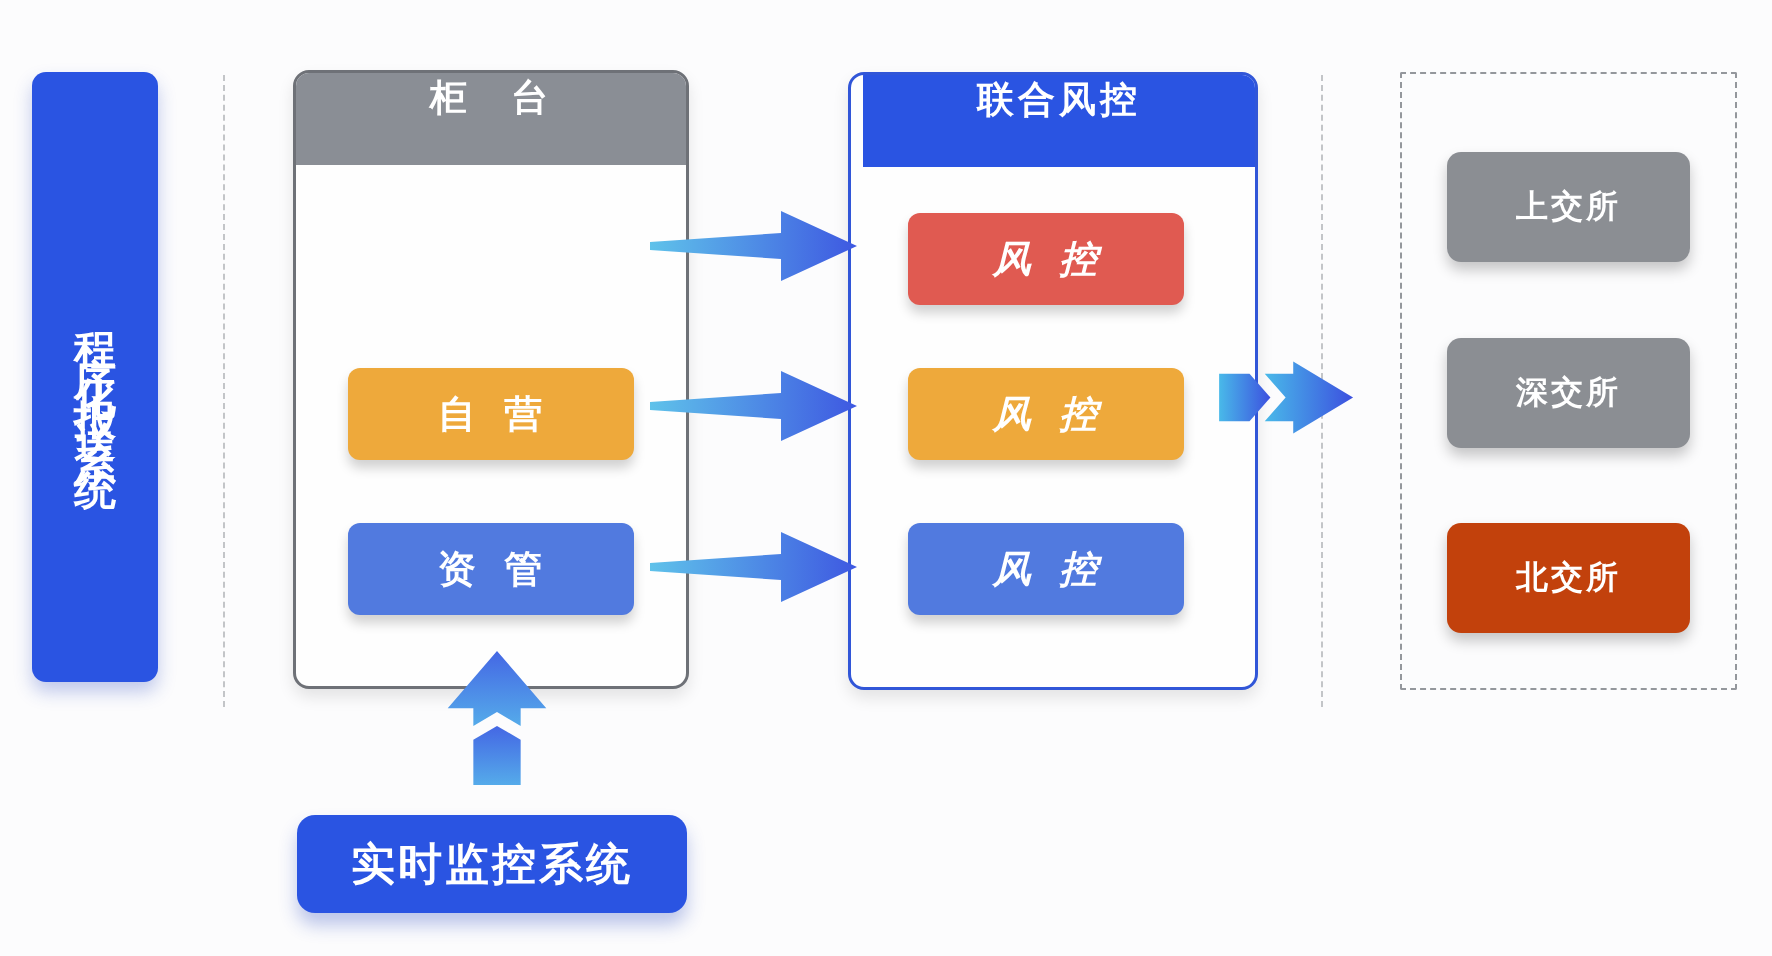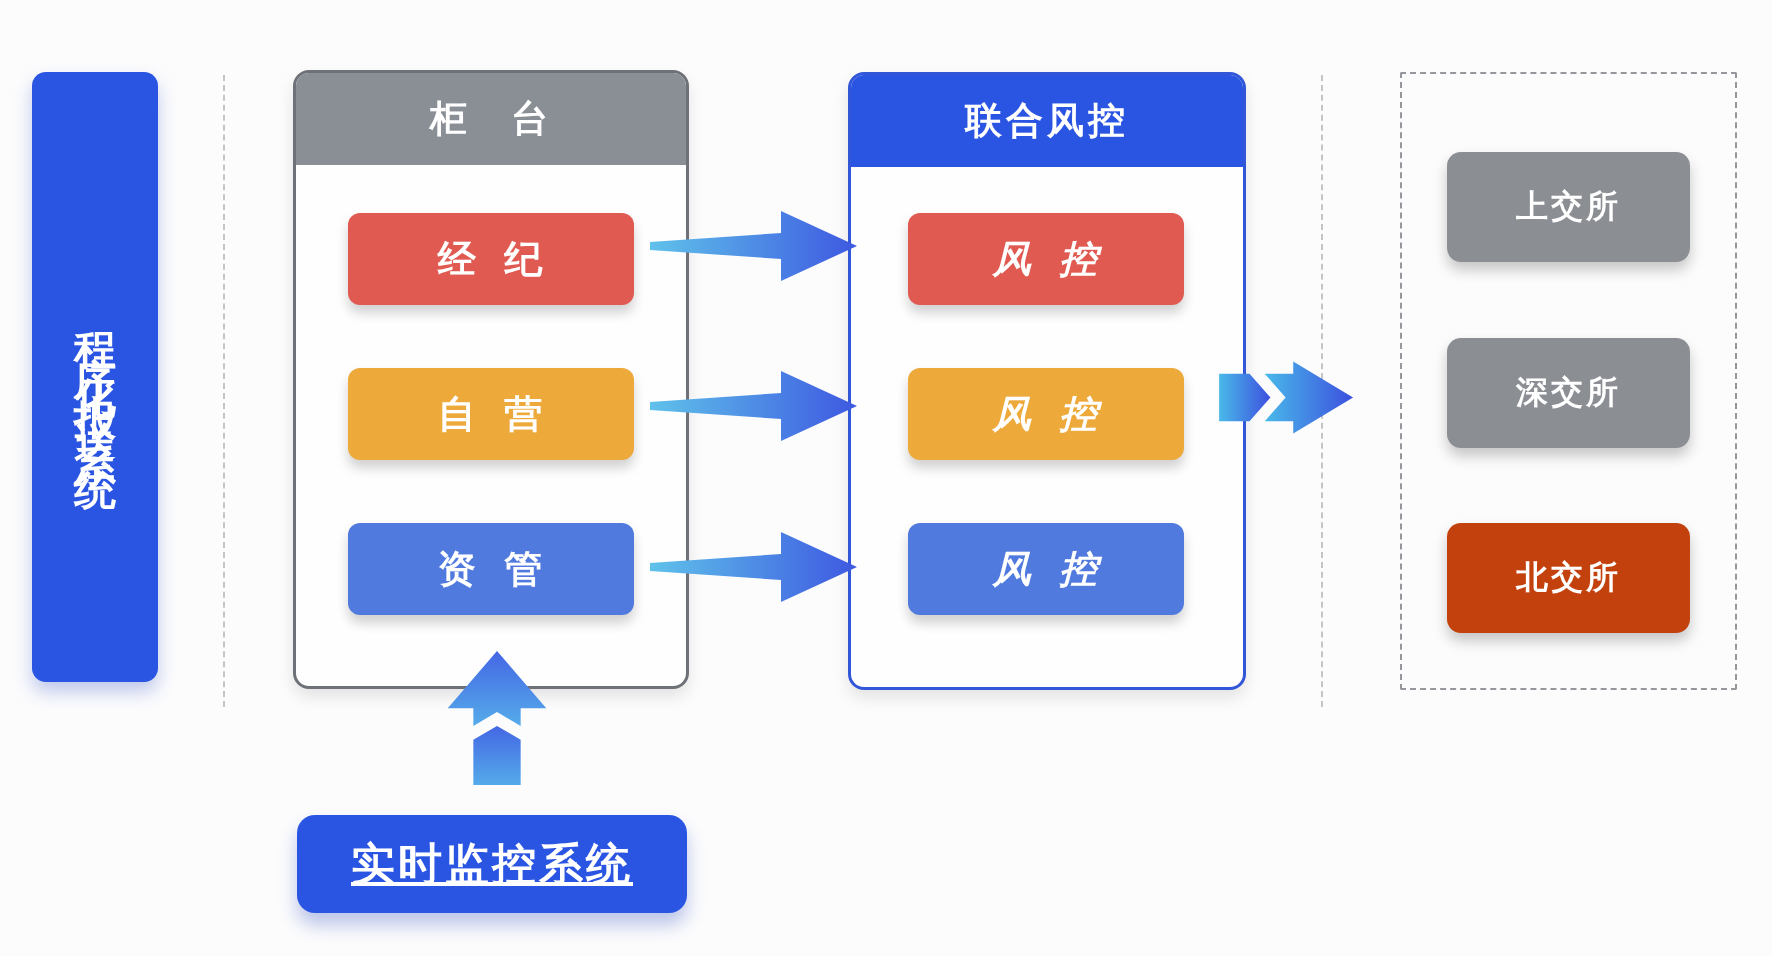--- a/index.html
+++ b/index.html
@@ -15,21 +15,21 @@
   
   .vdash{position:absolute;top:75px;height:632px;width:0;border-left:2px dashed #c3c5c8;z-index:1;}
   .vdash.d1{left:223px;}
   .vdash.d2{left:1321px;}
 
   
   .panel{position:absolute;border-radius:16px;background:#fefefe;overflow:hidden;z-index:2;
     box-shadow:0 8px 16px rgba(0,0,0,.10);border:3px solid #888;}
   .panel.counter{left:293px;top:70px;width:390px;height:613px;}
   .panel.joint{left:848px;top:72px;width:392px;height:612px;}
-  .panel-header{height:92px;display:flex;align-items:center;justify-content:center;
+  .panel-header{height:92px;display:flex;align-items:flex-start;justify-content:center;
     color:#fff;font-size:37px;font-weight:600;letter-spacing:4px;word-spacing:26px;}
   .panel-row{position:absolute;height:92px;border-radius:12px;display:flex;align-items:center;justify-content:center;
     color:#fff;font-size:38px;font-weight:600;letter-spacing:2px;word-spacing:14px;
     box-shadow:0 8px 12px rgba(0,0,0,.18);}
   .counter .panel-row{left:52px;width:286px;}
   .joint .panel-row{left:57px;width:276px;font-style:italic;}
   .row-1{top:140px;} .row-2{top:295px;justify-content:center;} .row-3{top:450px;}
   .joint .row-1{top:138px;} .joint .row-2{top:293px;} .joint .row-3{top:448px;}
 
   
@@ -42,21 +42,21 @@
   .exchange-zone{position:absolute;left:1400px;top:72px;width:333px;height:614px;
     border:2px dashed #94979c;border-radius:2px;z-index:2;}
   .exchange-box{position:absolute;left:45px;width:243px;height:110px;border-radius:14px;
     display:flex;align-items:center;justify-content:center;color:#fff;font-size:32px;font-weight:600;
     letter-spacing:3px;box-shadow:0 8px 14px rgba(0,0,0,.22);}
   .ex-1{top:78px;} .ex-2{top:264px;text-align:center;} .ex-3{top:449px;}
 
   
   .monitor{position:absolute;left:297px;top:815px;width:390px;height:98px;border-radius:18px;
     display:flex;align-items:center;justify-content:center;color:#fff;font-size:44px;font-weight:700;
-    letter-spacing:3px;box-shadow:0 12px 18px rgba(35,70,190,.30);z-index:2;text-decoration:underline;}
+    letter-spacing:3px;box-shadow:0 12px 18px rgba(35,70,190,.30);z-index:2;}
 
   .defs-svg{position:absolute;width:0;height:0;}
 </style>
 </head>
 <body>
 
 <div class="stage">
 
   <svg class="defs-svg" aria-hidden="true">
     <defs>
@@ -79,42 +79,39 @@
     <div class="sysbar-text">程序化报送系统</div>
   </div>
 
   <div class="vdash d1"></div>
   <div class="vdash d2"></div>
 
   <div class="panel counter" style="border-color: rgb(110, 113, 119);">
     <div class="panel-header" style="background: rgb(138, 142, 149);">
       <span>柜 台</span>
     </div>
-    <div class="panel-row row-1" style="background: rgb(224, 90, 81);">
-      <span>经 纪</span>
-    </div>
     <div class="panel-row row-2" style="background: rgb(238, 169, 59);">
       <span>自 营</span>
     </div>
     <div class="panel-row row-3" style="background: rgb(81, 122, 223);">
       <span>资 管</span>
     </div>
   </div>
 
   <svg class="flow-arrow flow-a1" viewBox="0 0 214 96">
     <polygon points="0,44 131,35 131,13 207,48 131,83 131,61 0,52" fill="url(#gradFlow)"></polygon>
   </svg>
   <svg class="flow-arrow flow-a2" viewBox="0 0 214 96">
     <polygon points="0,44 131,35 131,13 207,48 131,83 131,61 0,52" fill="url(#gradFlow)"></polygon>
   </svg>
   <svg class="flow-arrow flow-a3" viewBox="0 0 214 96">
     <polygon points="0,44 131,35 131,13 207,48 131,83 131,61 0,52" fill="url(#gradFlow)"></polygon>
   </svg>
 
-  <div class="panel joint" style="border-color: rgb(49, 86, 216);">
+  <div class="panel joint" style="border-color: rgb(49, 86, 216); padding-left: 12px;">
     <div class="panel-header" style="background: rgb(42, 84, 226);">
       <span>联合风控</span>
     </div>
     <div class="panel-row row-1" style="background: rgb(224, 90, 81);">
       <span>风 控</span>
     </div>
     <div class="panel-row row-2" style="background: rgb(238, 169, 59);">
       <span>风 控</span>
     </div>
     <div class="panel-row row-3" style="background: rgb(81, 122, 223);">

